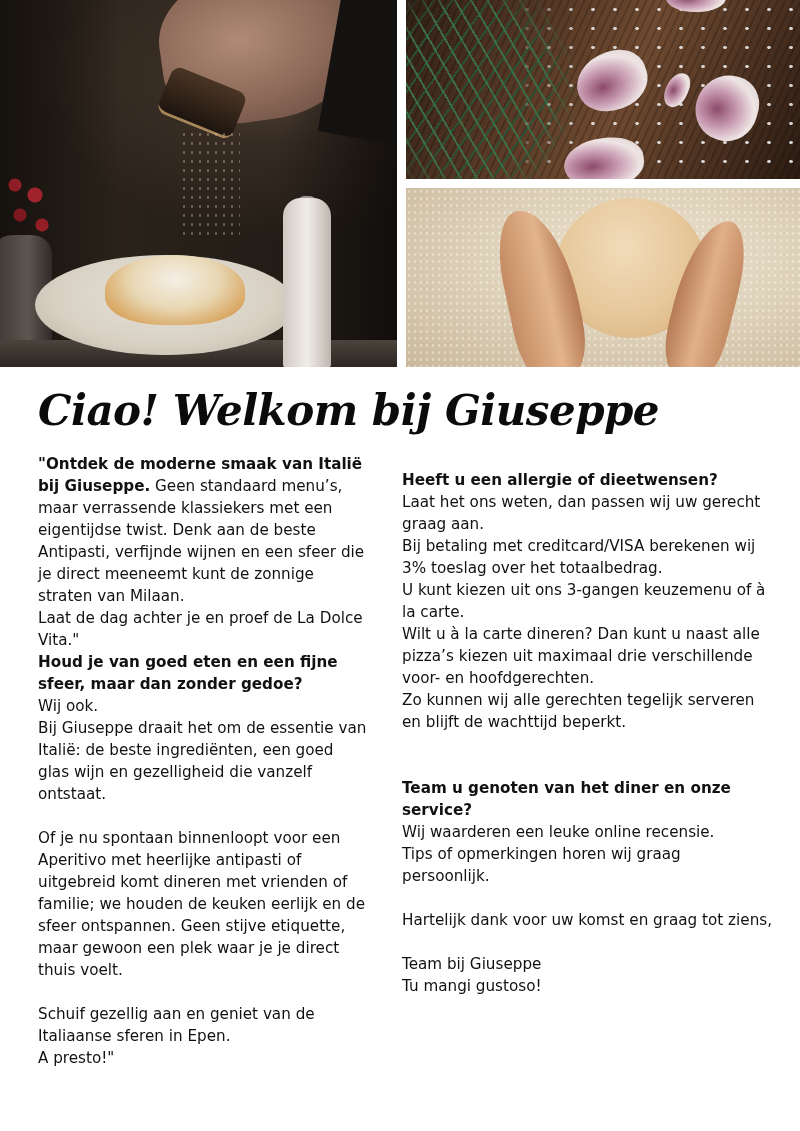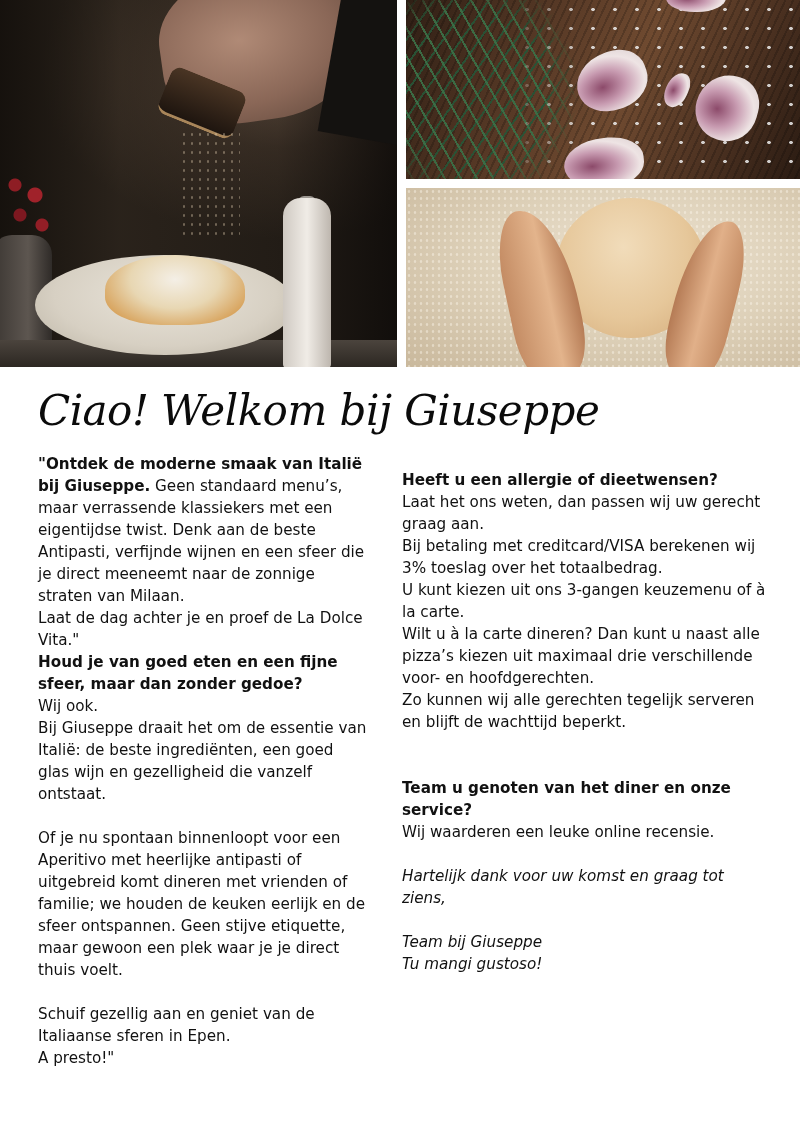--- a/index.html
+++ b/index.html
@@ -57,30 +57,30 @@
   .photo-dough .flour { position:absolute; inset:0;
     background: radial-gradient(circle, rgba(255,250,240,.7) 1px, transparent 1.6px) 0 0/6px 7px; opacity:.6; }
   .photo-dough .ball { position:absolute; left:150px; top:10px; width:150px; height:140px; border-radius: 50%;
     background: radial-gradient(ellipse at 45% 35%, #f1dcba 0%, #e6c79a 55%, #d2a977 100%); }
   .photo-dough .hand-l { position:absolute; left:100px; top:20px; width:70px; height:170px; border-radius: 40% 60% 30% 30%;
     background: linear-gradient(90deg,#c48c64,#e3b48c 60%,#b57b55); transform: rotate(-12deg); }
   .photo-dough .hand-r { position:absolute; left:270px; top:30px; width:60px; height:160px; border-radius: 60% 40% 30% 30%;
     background: linear-gradient(90deg,#b57b55,#e1b089 50%,#c48c64); transform: rotate(14deg); }
 
   
-  .title { position:absolute; left:38px; top:386px; font-family: "DejaVu Serif", serif; font-style: italic; font-weight: normal;
+  .title { position:absolute; left:38px; top:386px; font-family: "DejaVu Serif", serif; font-style: italic; font-weight: bold;
     font-size: 42px; letter-spacing: -0.5px; color:#0b0b0b; white-space: nowrap; }
 
   
   .col { position:absolute; top:453px; font-size: 15.2px; line-height: 22px; color:#111; }
   .col-left { left: 38px; width: 330px; }
   .col-right { left: 402px; width: 370px; margin-top: 16px; }
   .col p { margin: 0; }
   .b { font-weight: bold; }
-  .i { font-style: italic; }
+  .i { }
   .gap { height: 22px; }
   .gap2 { height: 44px; }
 </style>
 </head>
 <body>
 
 <div class="photo photo-main" aria-label="Chef grinding pepper over pasta dish">
   <div class="wall"></div>
   <div class="hand"></div>
   <div class="sleeve"></div>
@@ -110,21 +110,21 @@
   <div class="flour"></div>
   <div class="ball"></div>
   <div class="hand-l"></div>
   <div class="hand-r"></div>
 </div>
 
 <h1 class="title">Ciao! Welkom bij Giuseppe</h1>
 
 <div class="col col-left">
   <p>
-    <span class="b">"Ontdek de moderne smaak van Italië bij Giuseppe.</span><span> Geen standaard menu’s, maar verrassende klassiekers met een eigentijdse twist. Denk aan de beste Antipasti, verfijnde wijnen en een sfeer die je direct meeneemt naar de zonnige straten van Milaan.</span>
+    <span class="b">"Ontdek de moderne smaak van Italië bij Giuseppe.</span><span> Geen standaard menu’s, maar verrassende klassiekers met een eigentijdse twist. Denk aan de beste Antipasti, verfijnde wijnen en een sfeer die je direct meeneemt kunt de zonnige straten van Milaan.</span>
   </p>
   <p>Laat de dag achter je en proef de La Dolce Vita."</p>
   <p class="b">Houd je van goed eten en een fijne sfeer, maar dan zonder gedoe?</p>
   <p>Wij ook.</p>
   <p>Bij Giuseppe draait het om de essentie van Italië: de beste ingrediënten, een goed glas wijn en gezelligheid die vanzelf ontstaat.</p>
   <div class="gap"></div>
   <p>Of je nu spontaan binnenloopt voor een Aperitivo met heerlijke antipasti of uitgebreid komt dineren met vrienden of familie; we houden de keuken eerlijk en de sfeer ontspannen. Geen stijve etiquette, maar gewoon een plek waar je je direct thuis voelt.</p>
   <div class="gap"></div>
   <p>Schuif gezellig aan en geniet van de Italiaanse sferen in Epen.</p>
   <p>A presto!"</p>
@@ -133,18 +133,19 @@
 <div class="col col-right">
   <p class="b">Heeft u een allergie of dieetwensen?</p>
   <p>Laat het ons weten, dan passen wij uw gerecht graag aan.</p>
   <p>Bij betaling met creditcard/VISA berekenen wij 3% toeslag over het totaalbedrag.</p>
   <p>U kunt kiezen uit ons 3-gangen keuzemenu of à la carte.</p>
   <p>Wilt u à la carte dineren? Dan kunt u naast alle pizza’s kiezen uit maximaal drie verschillende voor- en hoofdgerechten.</p>
   <p>Zo kunnen wij alle gerechten tegelijk serveren en blijft de wachttijd beperkt.</p>
   <div class="gap2"></div>
   <p class="b">Team u genoten van het diner en onze service?</p>
   <p>Wij waarderen een leuke online recensie.</p>
+  <p>Tips of opmerkingen horen wij graag persoonlijk.</p>
   <div class="gap"></div>
   <p class="i">Hartelijk dank voor uw komst en graag tot ziens,</p>
   <div class="gap"></div>
   <p class="i">Team bij Giuseppe</p>
   <p class="i">Tu mangi gustoso!</p>
 </div>
 
 </body></html>

